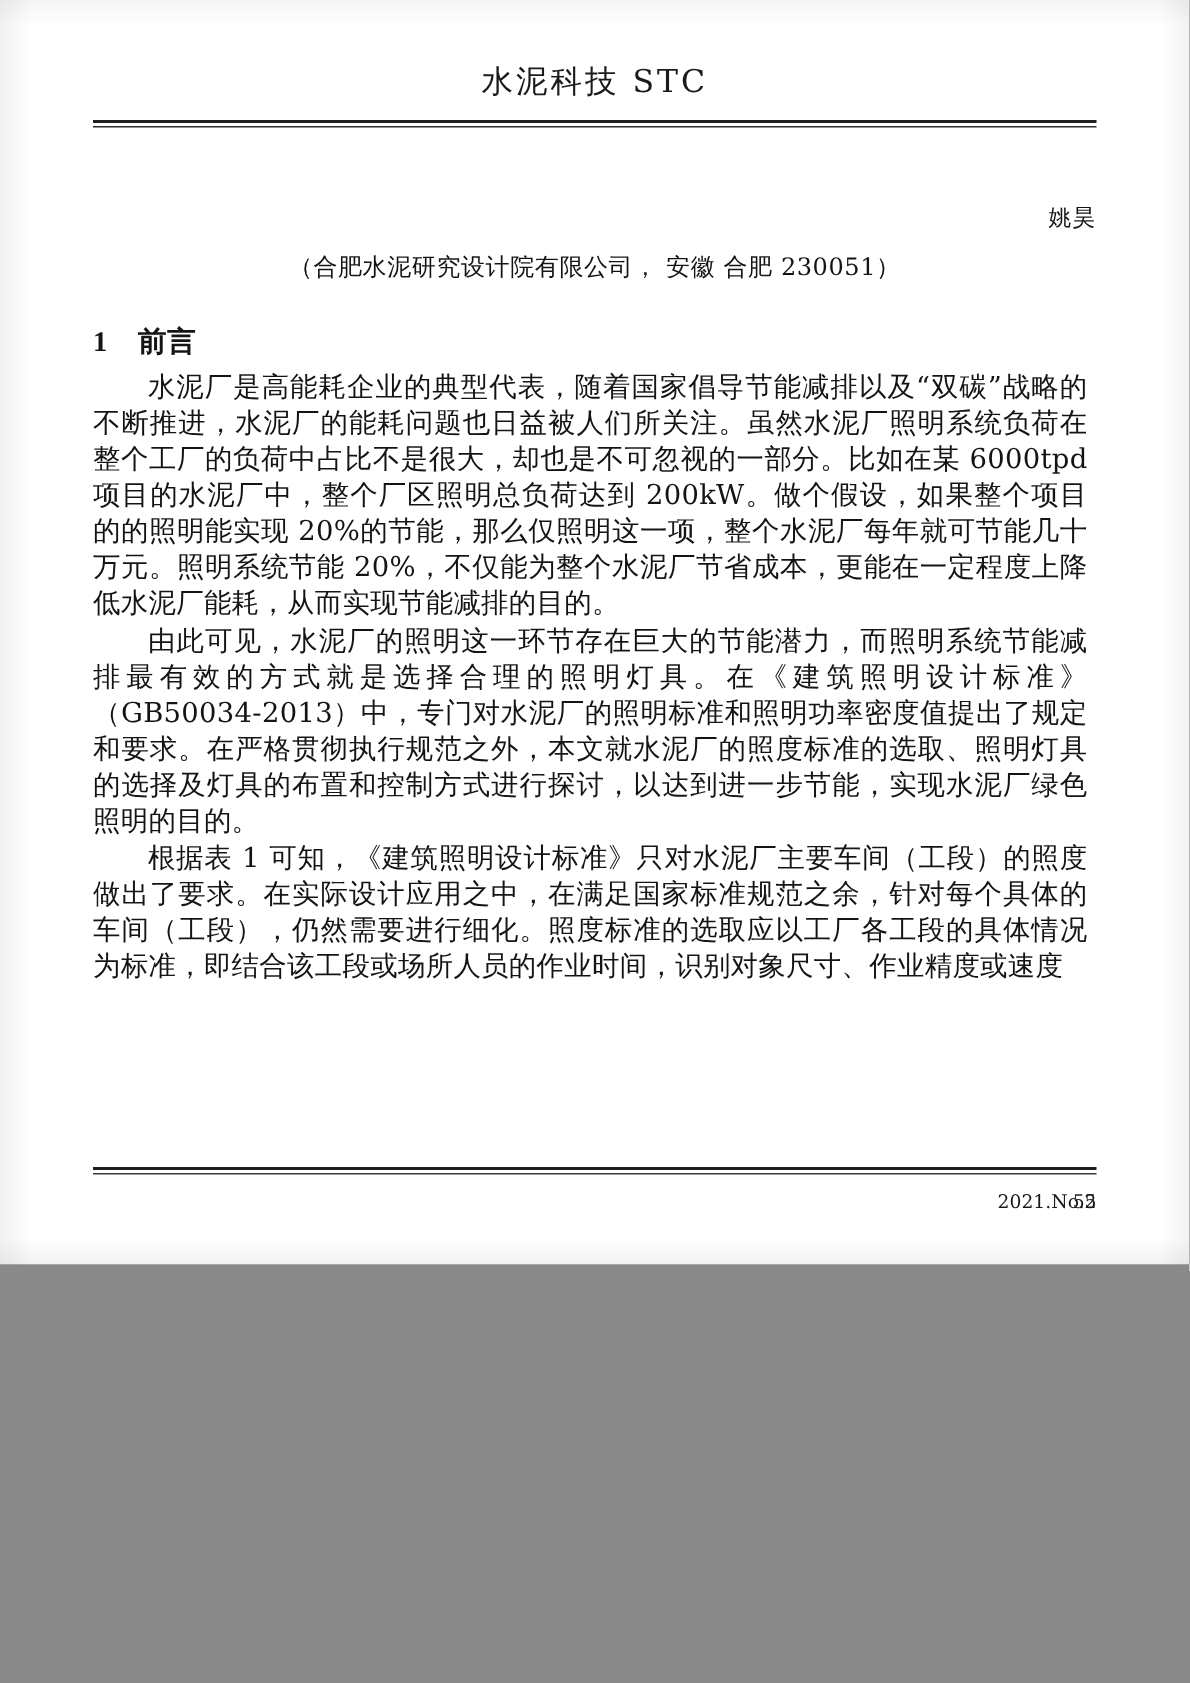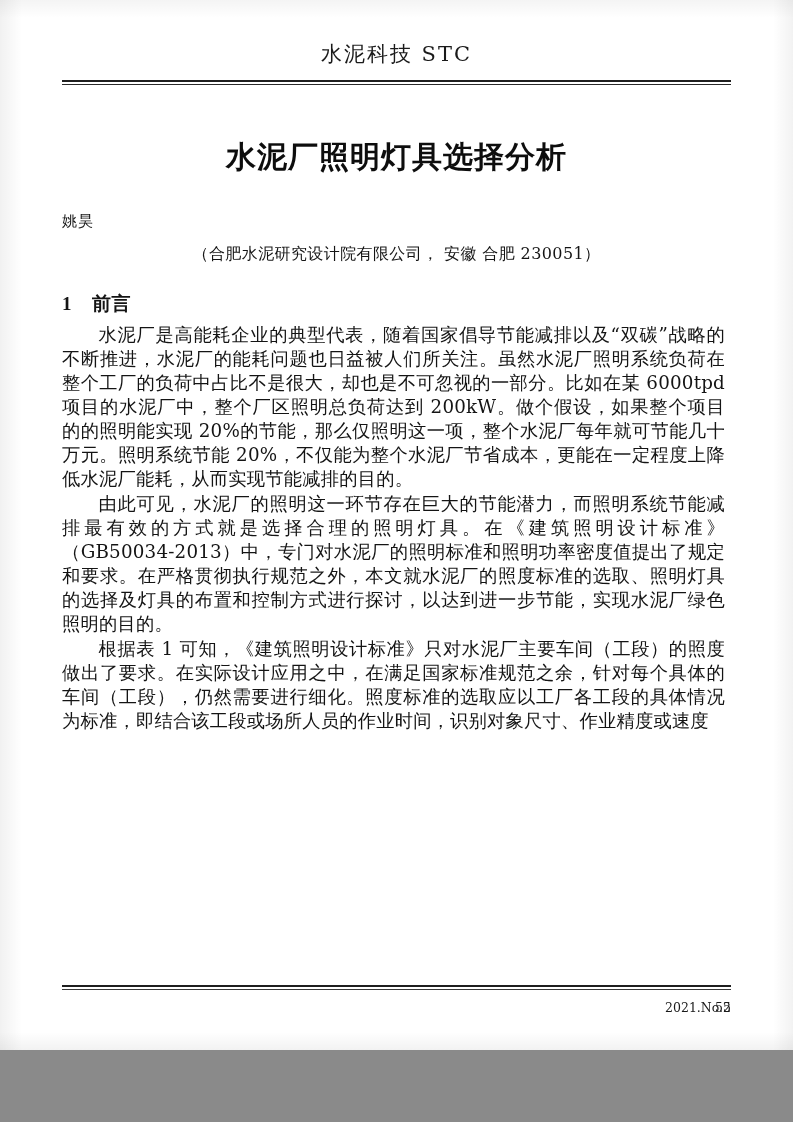--- a/index.html
+++ b/index.html
@@ -3,21 +3,21 @@
 <meta charset="utf-8">
 <style>
   html, body {
     margin: 0;
     padding: 0;
     background: #8a8a8a;
   }
   .page {
     position: relative;
     width: 793px;
-    height: 1050px;
+    height: 843px;
     background: #ffffff;
     margin: 0 auto;
     overflow: hidden;
     font-family: "Liberation Serif", "DejaVu Serif", serif;
     color: #141414;
     box-sizing: border-box;
   }
   
   .page::before {
     content: "";
@@ -61,23 +61,23 @@
   .title {
     text-align: center;
     font-size: 30px;
     font-weight: bold;
     letter-spacing: 1px;
     margin-top: 52px;
     font-family: "DejaVu Serif", serif;
     color: #0d0d0d;
   }
   .authors {
-    text-align: left;
+    text-align: right;
     font-size: 15px;
-    margin-top: 34px;
+    margin-top: 51px;
     letter-spacing: 1px;
     font-family: "DejaVu Serif", serif;
   }
   .affiliation {
     text-align: center;
     font-size: 16px;
     margin-top: 13px;
     letter-spacing: 0.4px;
     font-family: "DejaVu Serif", serif;
   }
@@ -146,21 +146,20 @@
 </style>
 </head>
 <body>
 
 <div class="page">
   <div class="content">
 
     <div class="running-head">水泥科技  STC</div>
     <div class="head-rule"></div>
 
-    <div class="title">水泥厂照明灯具选择分析</div>
     <div class="authors">姚昊</div>
     <div class="affiliation">（合肥水泥研究设计院有限公司，  安徽   合肥   230051）</div>
 
     <div class="section-heading">
       <span class="num">1</span><span class="sec-text">前言</span>
     </div>
     <p class="body-text">水泥厂是高能耗企业的典型代表，随着国家倡导节能减排以及“双碳”战略的不断推进，水泥厂的能耗问题也日益被人们所关注。虽然水泥厂照明系统负荷在整个工厂的负荷中占比不是很大，却也是不可忽视的一部分。比如在某 6000tpd 项目的水泥厂中，整个厂区照明总负荷达到 200kW。做个假设，如果整个项目的的照明能实现 20%的节能，那么仅照明这一项，整个水泥厂每年就可节能几十万元。照明系统节能 20%，不仅能为整个水泥厂节省成本，更能在一定程度上降低水泥厂能耗，从而实现节能减排的目的。</p>
     <p class="body-text">由此可见，水泥厂的照明这一环节存在巨大的节能潜力，而照明系统节能减排最有效的方式就是选择合理的照明灯具。在《建筑照明设计标准》（GB50034-2013）中，专门对水泥厂的照明标准和照明功率密度值提出了规定和要求。在严格贯彻执行规范之外，本文就水泥厂的照度标准的选取、照明灯具的选择及灯具的布置和控制方式进行探讨，以达到进一步节能，实现水泥厂绿色照明的目的。</p>
 
     <p class="body-text">根据表 1 可知，《建筑照明设计标准》只对水泥厂主要车间（工段）的照度做出了要求。在实际设计应用之中，在满足国家标准规范之余，针对每个具体的车间（工段），仍然需要进行细化。照度标准的选取应以工厂各工段的具体情况为标准，即结合该工段或场所人员的作业时间，识别对象尺寸、作业精度或速度</p>

